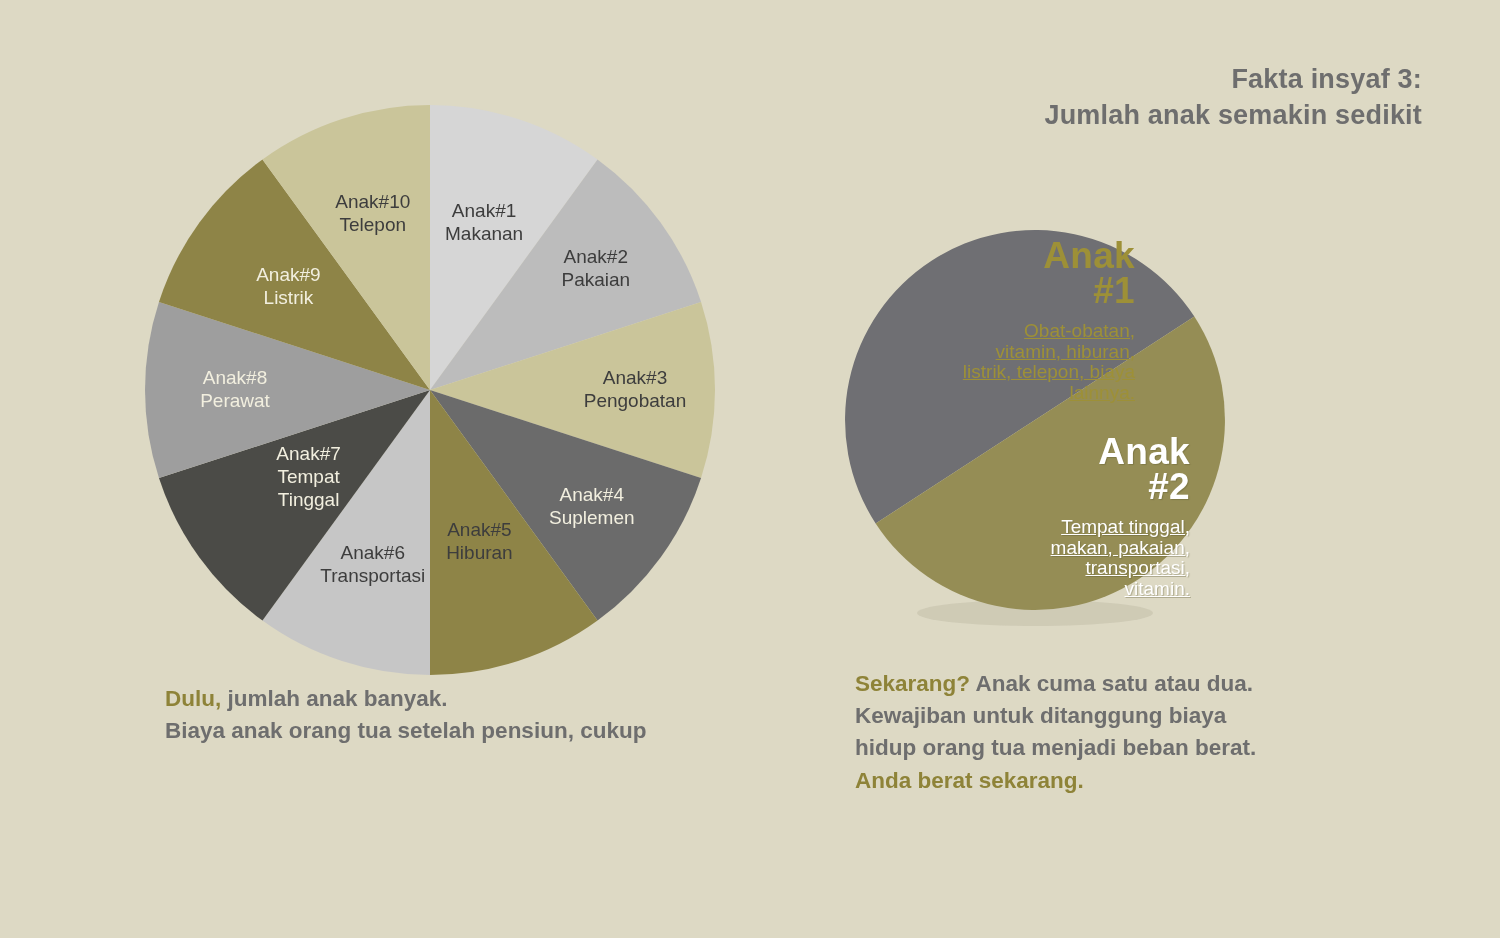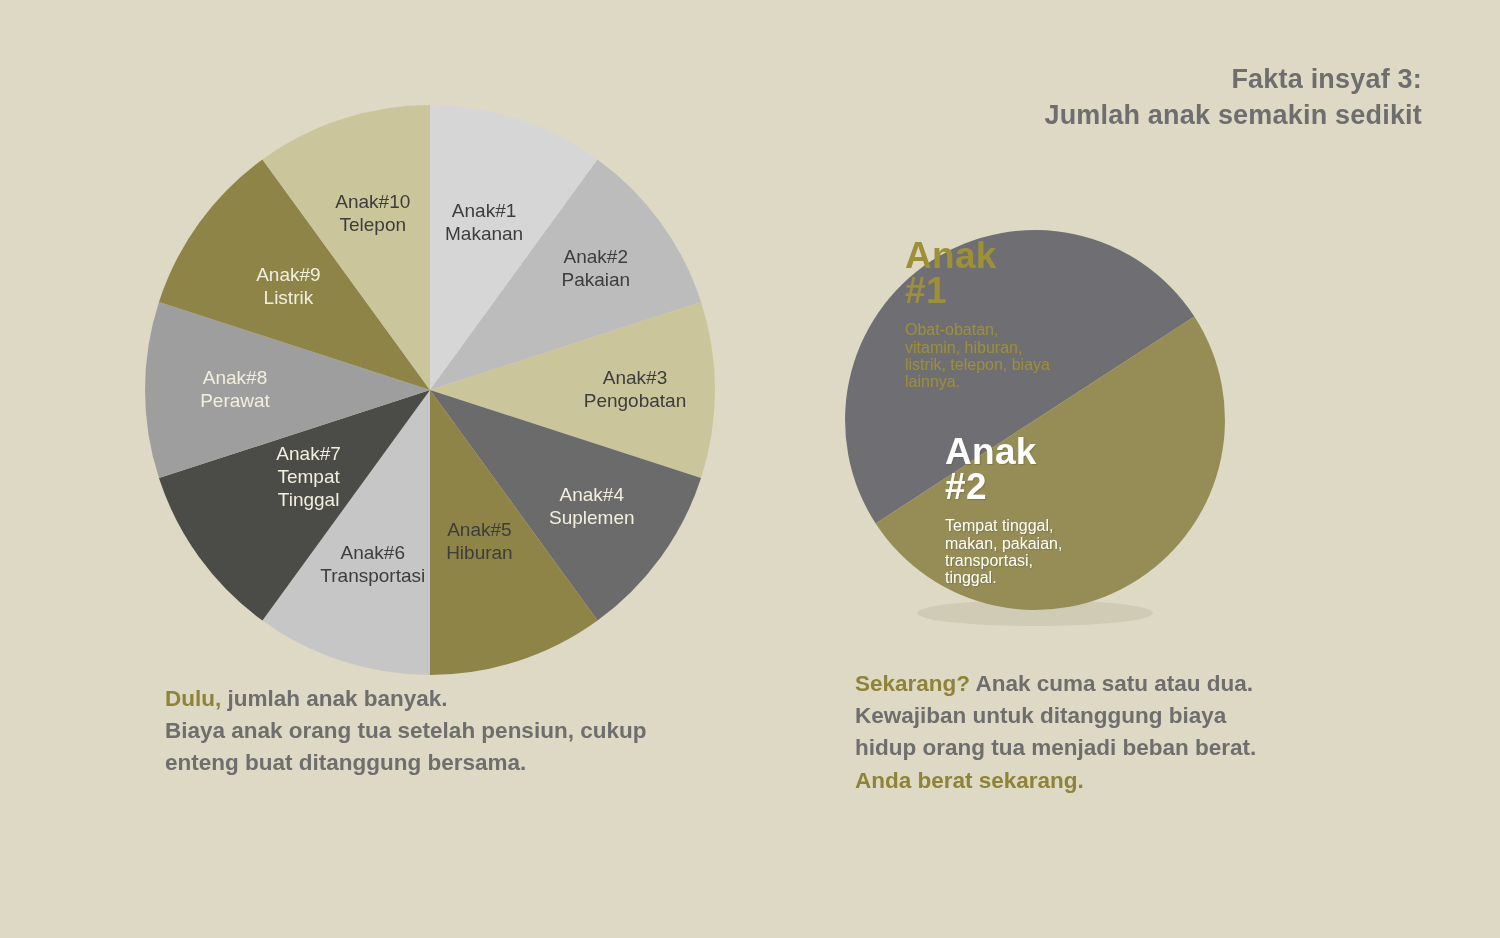--- a/index.html
+++ b/index.html
@@ -39,35 +39,36 @@
   #pie-right-svg { left: 820px; top: 190px; }
 
   .slice-label {
     font-family: "Liberation Sans", sans-serif;
     font-size: 19px;
     text-anchor: middle;
     dominant-baseline: middle;
   }
 
   
-  .bigpie-group { position: absolute; text-align: left; }
+  .bigpie-group { position: absolute; text-align: right; }
 
   #anak1-group { left: 905px; top: 238px; width: 230px; }
   #anak2-group { left: 945px; top: 434px; width: 245px; }
 
   .bigpie-heading {
     font-size: 37px;
     font-weight: bold;
     line-height: 0.95;
     letter-spacing: 0.3px;
   }
   .bigpie-sub {
-    font-size: 16px;
+    font-size: 19px;
     line-height: 1.08;
     margin-top: 13px;
+    text-decoration: underline;
   }
   #anak1-group .bigpie-heading,
   #anak1-group .bigpie-sub { color: #9d9037; }
   #anak2-group .bigpie-heading,
   #anak2-group .bigpie-sub {
     color: #ffffff;
     text-shadow: 1px 1px 1px rgba(90,85,45,0.35);
   }
 
   
@@ -142,30 +143,29 @@
 
   <div id="anak2-group" class="bigpie-group">
     <div class="bigpie-heading">
       <div>Anak</div>
       <div>#2</div>
     </div>
     <div class="bigpie-sub">
       <div>Tempat tinggal,</div>
       <div>makan, pakaian,</div>
       <div>transportasi,</div>
-      <div>tinggal.</div>
+      <div>vitamin.</div>
     </div>
   </div>
 
   <div id="caption-left" class="caption">
     <div>
       <span class="olive">Dulu,</span><span> jumlah anak banyak.</span>
     </div>
     <div>Biaya anak orang tua setelah pensiun, cukup</div>
-    <div>enteng buat ditanggung bersama.</div>
   </div>
 
   <div id="caption-right" class="caption">
     <div>
       <span class="olive">Sekarang?</span><span> Anak cuma satu atau dua.</span>
     </div>
     <div>Kewajiban untuk ditanggung biaya</div>
     <div>hidup orang tua menjadi beban berat.</div>
     <div class="olive">Anda berat sekarang.</div>
   </div>

